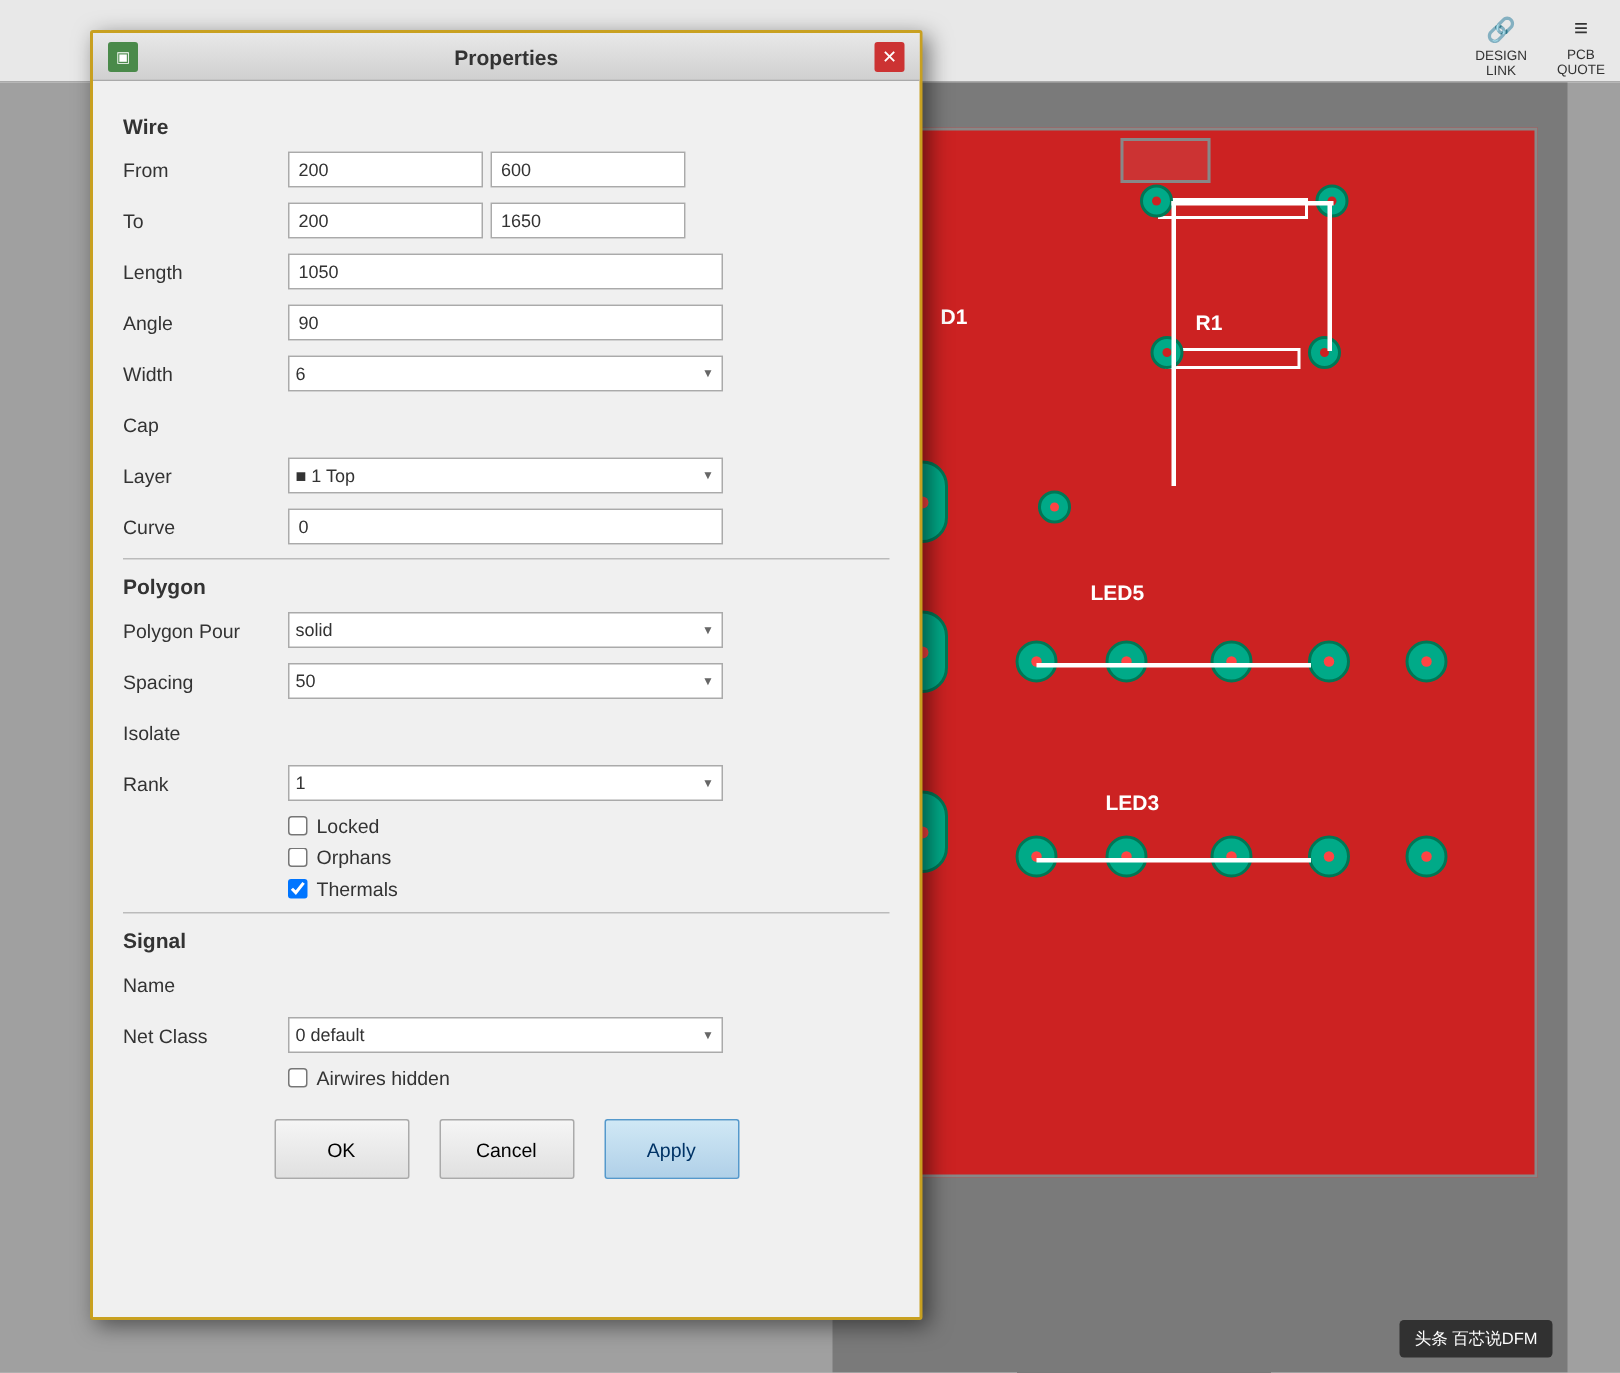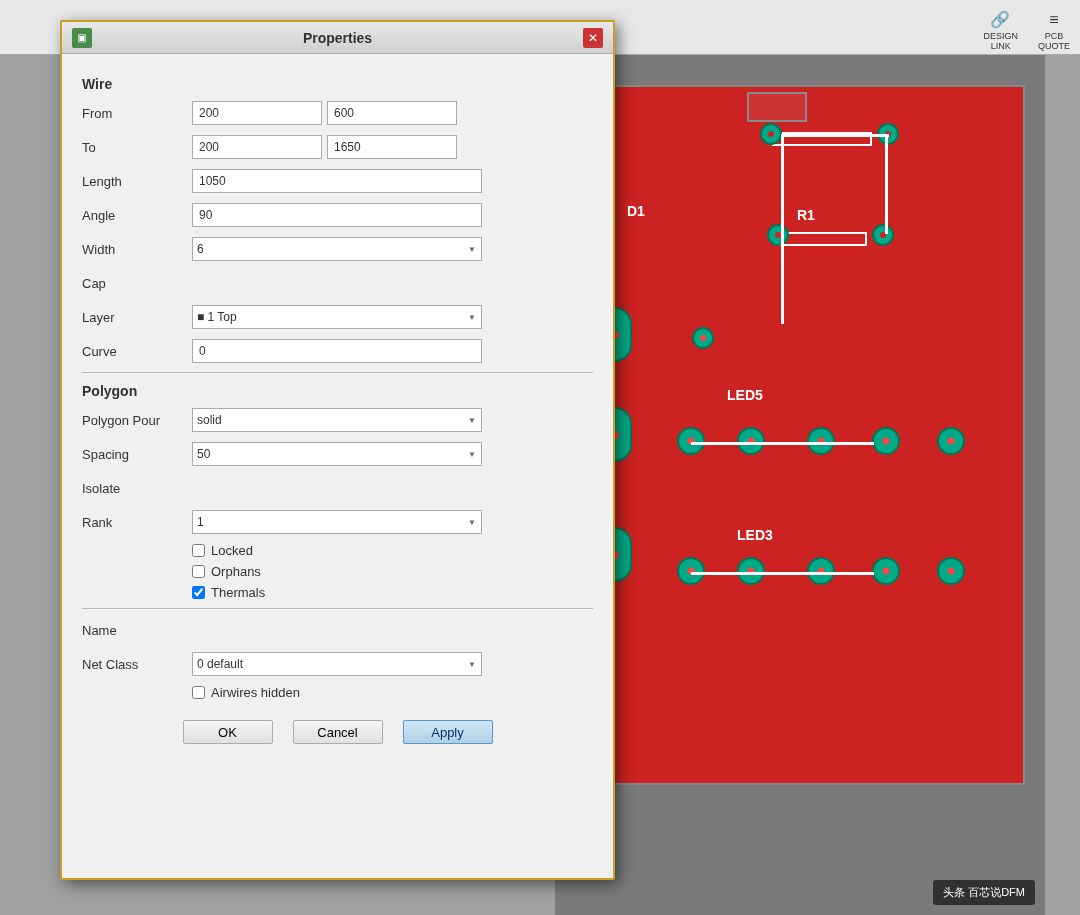--- a/index.html
+++ b/index.html
@@ -272,21 +272,21 @@
     .button-row {
       display: flex;
       justify-content: center;
       gap: 20px;
       margin-top: 20px;
       padding-bottom: 15px;
     }
 
     .btn {
       width: 90px;
-      height: 24px;
+      height: 40px;
       border: 1px solid #aaa;
       background: linear-gradient(to bottom, #f5f5f5, #e0e0e0);
       font-size: 13px;
       cursor: pointer;
       border-radius: 2px;
     }
 
     .btn-apply {
       background: linear-gradient(to bottom, #d0e8f5, #b0d0e8);
       border-color: #5599cc;
@@ -526,20 +526,21 @@
       <input type="checkbox" id="orphans" style="">
       <label for="orphans">Orphans</label>
     </div>
     <div class="checkbox-row">
       <input type="checkbox" id="thermals" checked="" style="">
       <label for="thermals">Thermals</label>
     </div>
 
     <hr class="divider">
 
+    <div class="section-title">Signal</div>
 
     <div class="form-row">
       <div class="form-label">Name</div>
     </div>
 
     <div class="form-row">
       <div class="form-label">Net Class</div>
       <div class="select-wrapper select-full">
         <select class="form-select form-input-full">
           <option>0 default</option>

